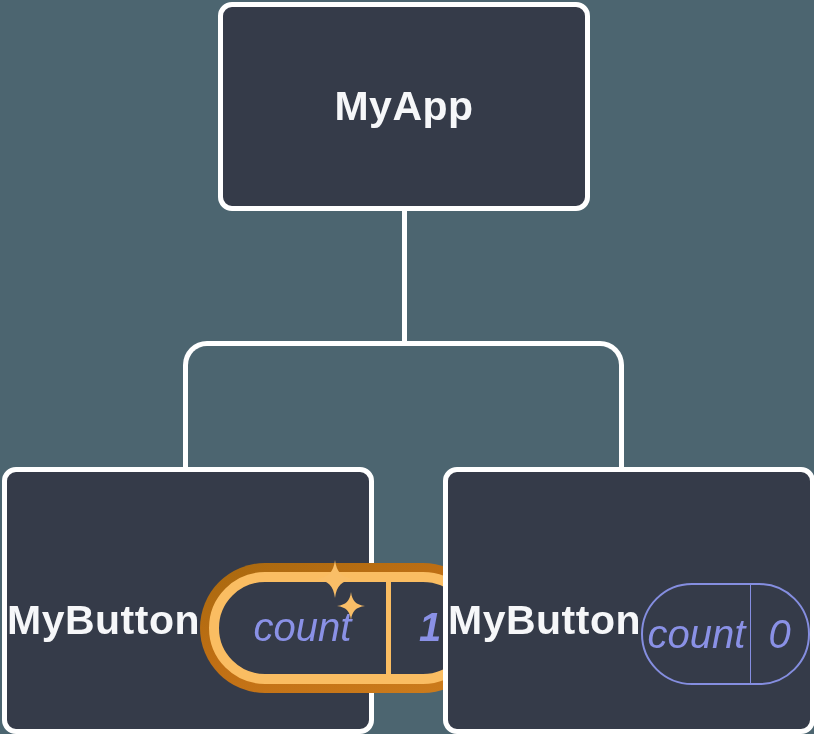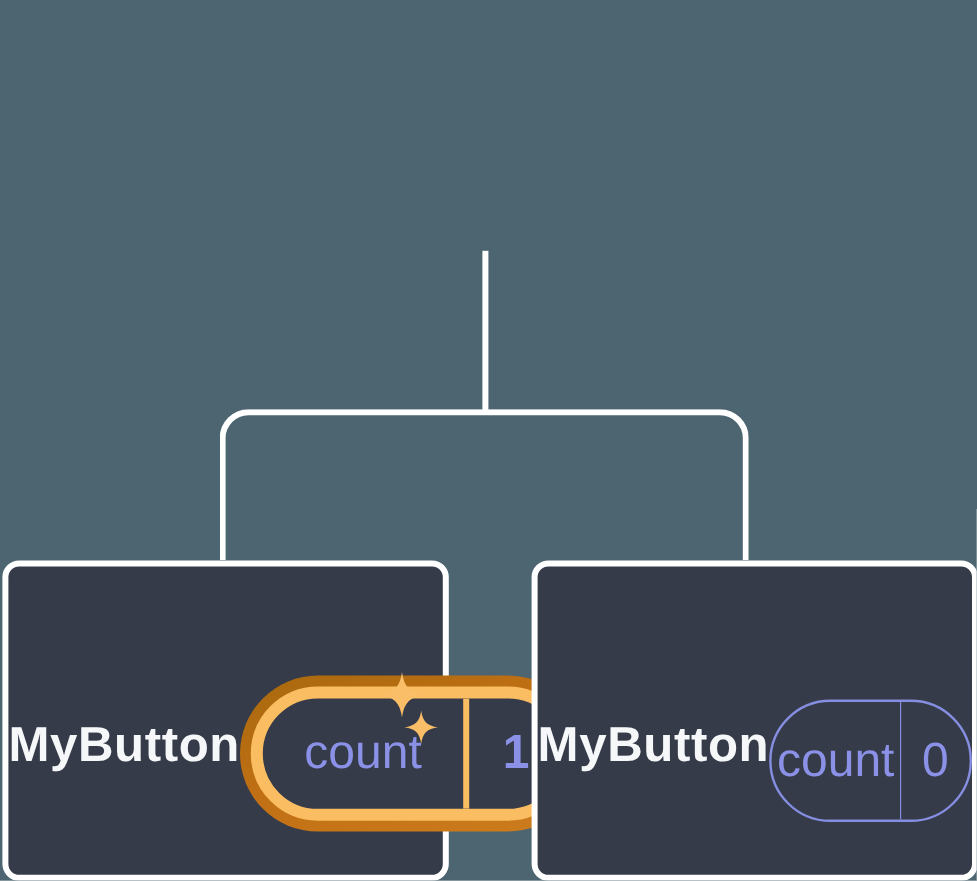--- a/index.html
+++ b/index.html
@@ -78,21 +78,21 @@
     background: var(--node);
   }
   .pill-plain {
     margin-top: 28px;
     width: 265px; height: 102px;
     border: 2px solid var(--purple-border);
     border-radius: 999px;
     background: var(--node);
   }
   .seg {
-    display: flex; align-items: center; justify-content: center;
+    display: flex; align-items: center; justify-content: center; font-style: italic;
   }
   .pill-highlight .seg-name  { width: 167px; }
   .pill-highlight .seg-value { width: 78px; }
   .pill-plain .seg-name  { width: 169px; }
   .pill-plain .seg-value { width: 90px; }
   .divider-gold   { width: 5px; background: var(--gold); }
   .divider-purple { width: 2px; background: var(--purple-border); }
 
   .state-name {
     color: var(--purple);
@@ -110,20 +110,23 @@
   .sparkle-large { left: 316px; top: 560px; width: 38px; height: 38px; }
   .sparkle-small { left: 337px; top: 592px; width: 28px; height: 28px; }
   .sparkle svg { display: block; width: 100%; height: 100%; }
   .sparkle path { fill: var(--sparkle); }
 </style>
 </head>
 <body>
 
 <div class="canvas">
 
+  <div class="node node-root">
+    <span class="node-label">MyApp</span>
+  </div>
 
   <div class="stem"></div>
   <div class="branch"></div>
 
   <div class="node node-child node-child-left">
     <span class="node-label">MyButton</span>
     <div class="pill-wrap-highlight">
       <div class="pill pill-highlight">
         <div class="seg seg-name">
           <span class="state-name">count</span>

